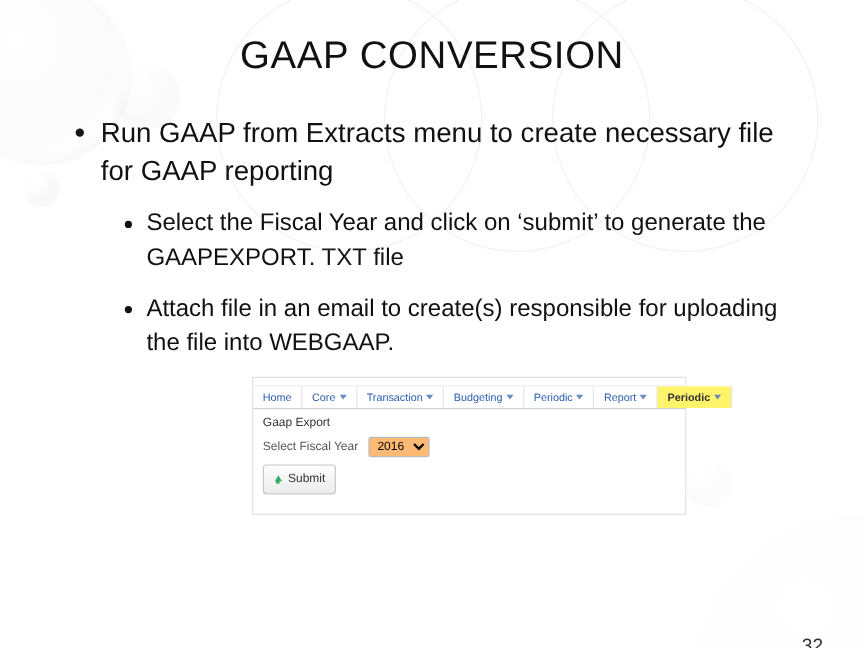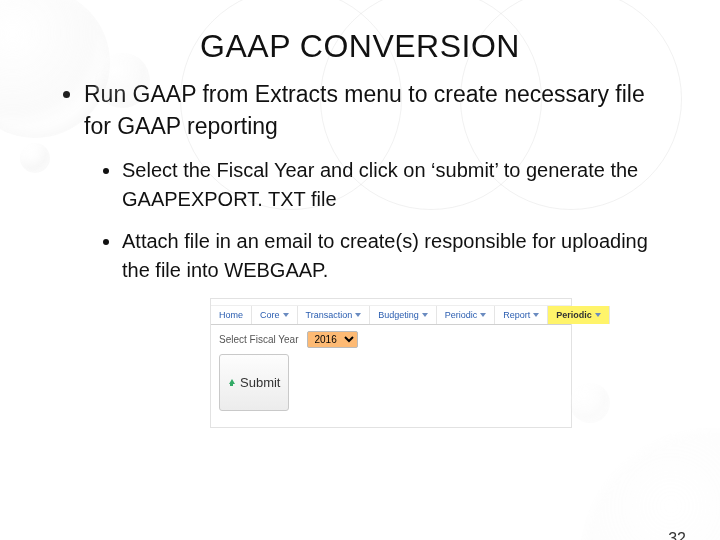--- a/index.html
+++ b/index.html
@@ -28,21 +28,21 @@
   }
   .r1{left:180px}.r2{left:320px}.r3{left:460px}
 
   .slide{position:relative;width:100%;height:100%}
 
   h1.title{
     text-align:center;
     font-size:32px;
     font-weight:400;
     letter-spacing:.5px;
-    margin:28px 0 14px 0;
+    margin:28px 0 30px 0;
     color:#111;
   }
 
   ul.lvl1{
     list-style:disc;
     margin:0 48px 0 70px;
     padding:0 0 0 14px;
     font-size:23px;
     line-height:1.38;
     color:#111;
@@ -92,21 +92,21 @@
     font-size:10px;color:#333;margin-bottom:6px;
   }
   .appshot .row{display:flex;align-items:center;gap:8px;margin-bottom:6px}
   .appshot .lbl{font-size:10px;color:#555}
   .appshot select.fy{
     font-size:10px;padding:1px 3px;border:1px solid #bbb;border-radius:2px;background:#fdba74;
   }
   .appshot .btn{
     display:inline-flex;align-items:center;gap:4px;
     border:1px solid #c9c9c9;border-radius:3px;
-    padding:20px 8px;font-size:13px;
+    padding:6px 8px;font-size:10px;
     background:linear-gradient(#fdfdfd,#ececec);
     cursor:pointer;color:#333;
   }
   .appshot .btn .upicon{
     width:8px;height:8px;display:inline-block;position:relative;
   }
   .appshot .btn .upicon::before{
     content:"";position:absolute;left:1px;top:0;width:0;height:0;
     border-left:3px solid transparent;border-right:3px solid transparent;border-bottom:5px solid #3a6;
   }
@@ -169,20 +169,21 @@
       <div class="tab">
           <span>Report</span>
           <span class="caret"></span>
         </div>
       <div class="tab active">
           <span>Periodic</span>
           <span class="caret"></span>
         </div>
     </div>
     <div class="panel">
+      <div class="panelTitle">Gaap Export</div>
       <div class="row">
         <span class="lbl">Select Fiscal Year</span>
         <select class="fy">
           <option>2016</option>
         </select>
       </div>
       <div class="row">
         <button class="btn">
           <span class="upicon"></span>
           <span>Submit</span>

